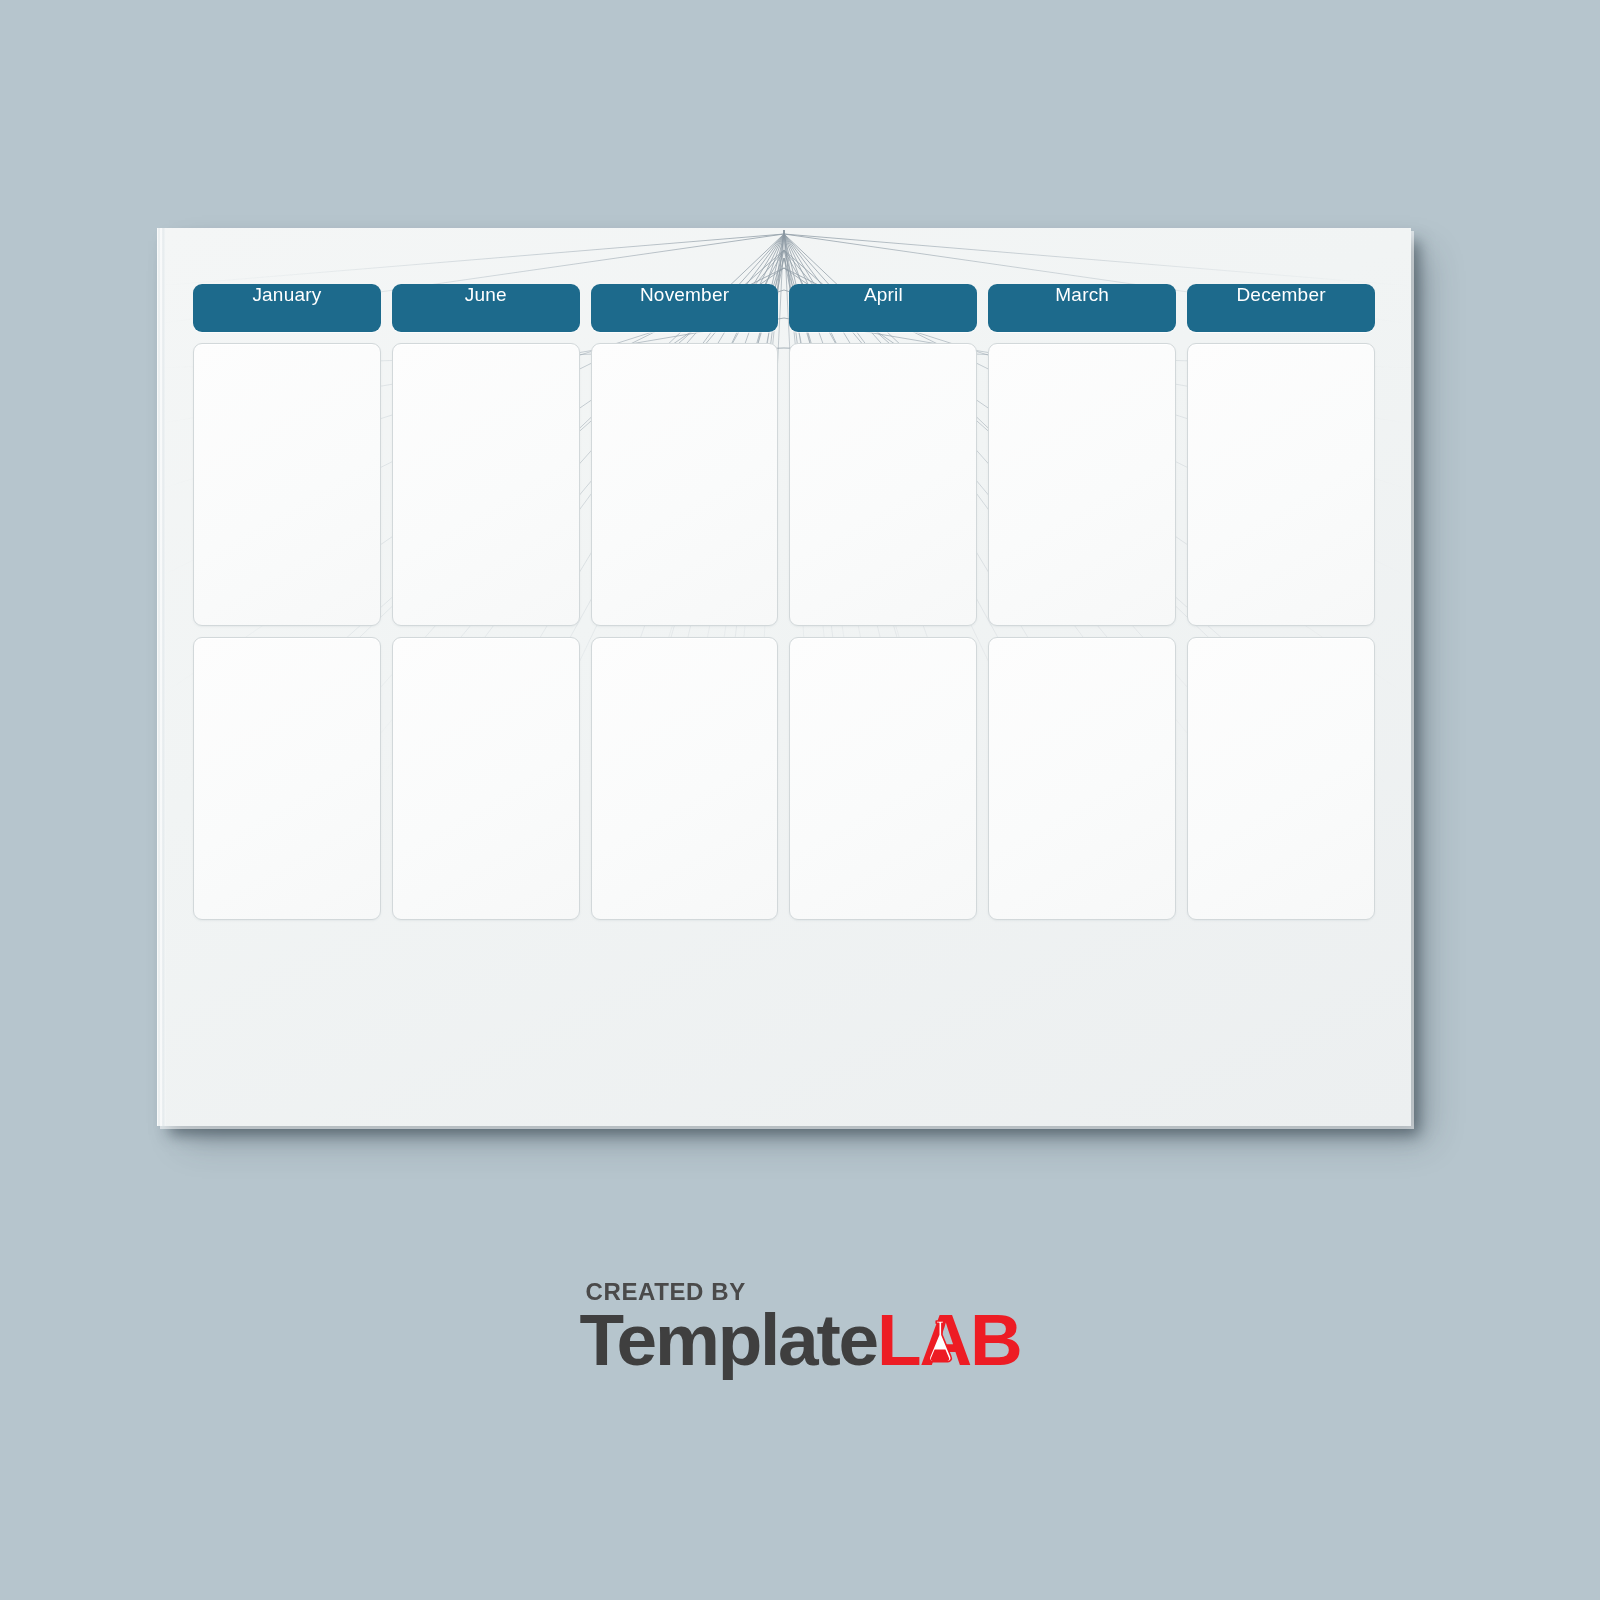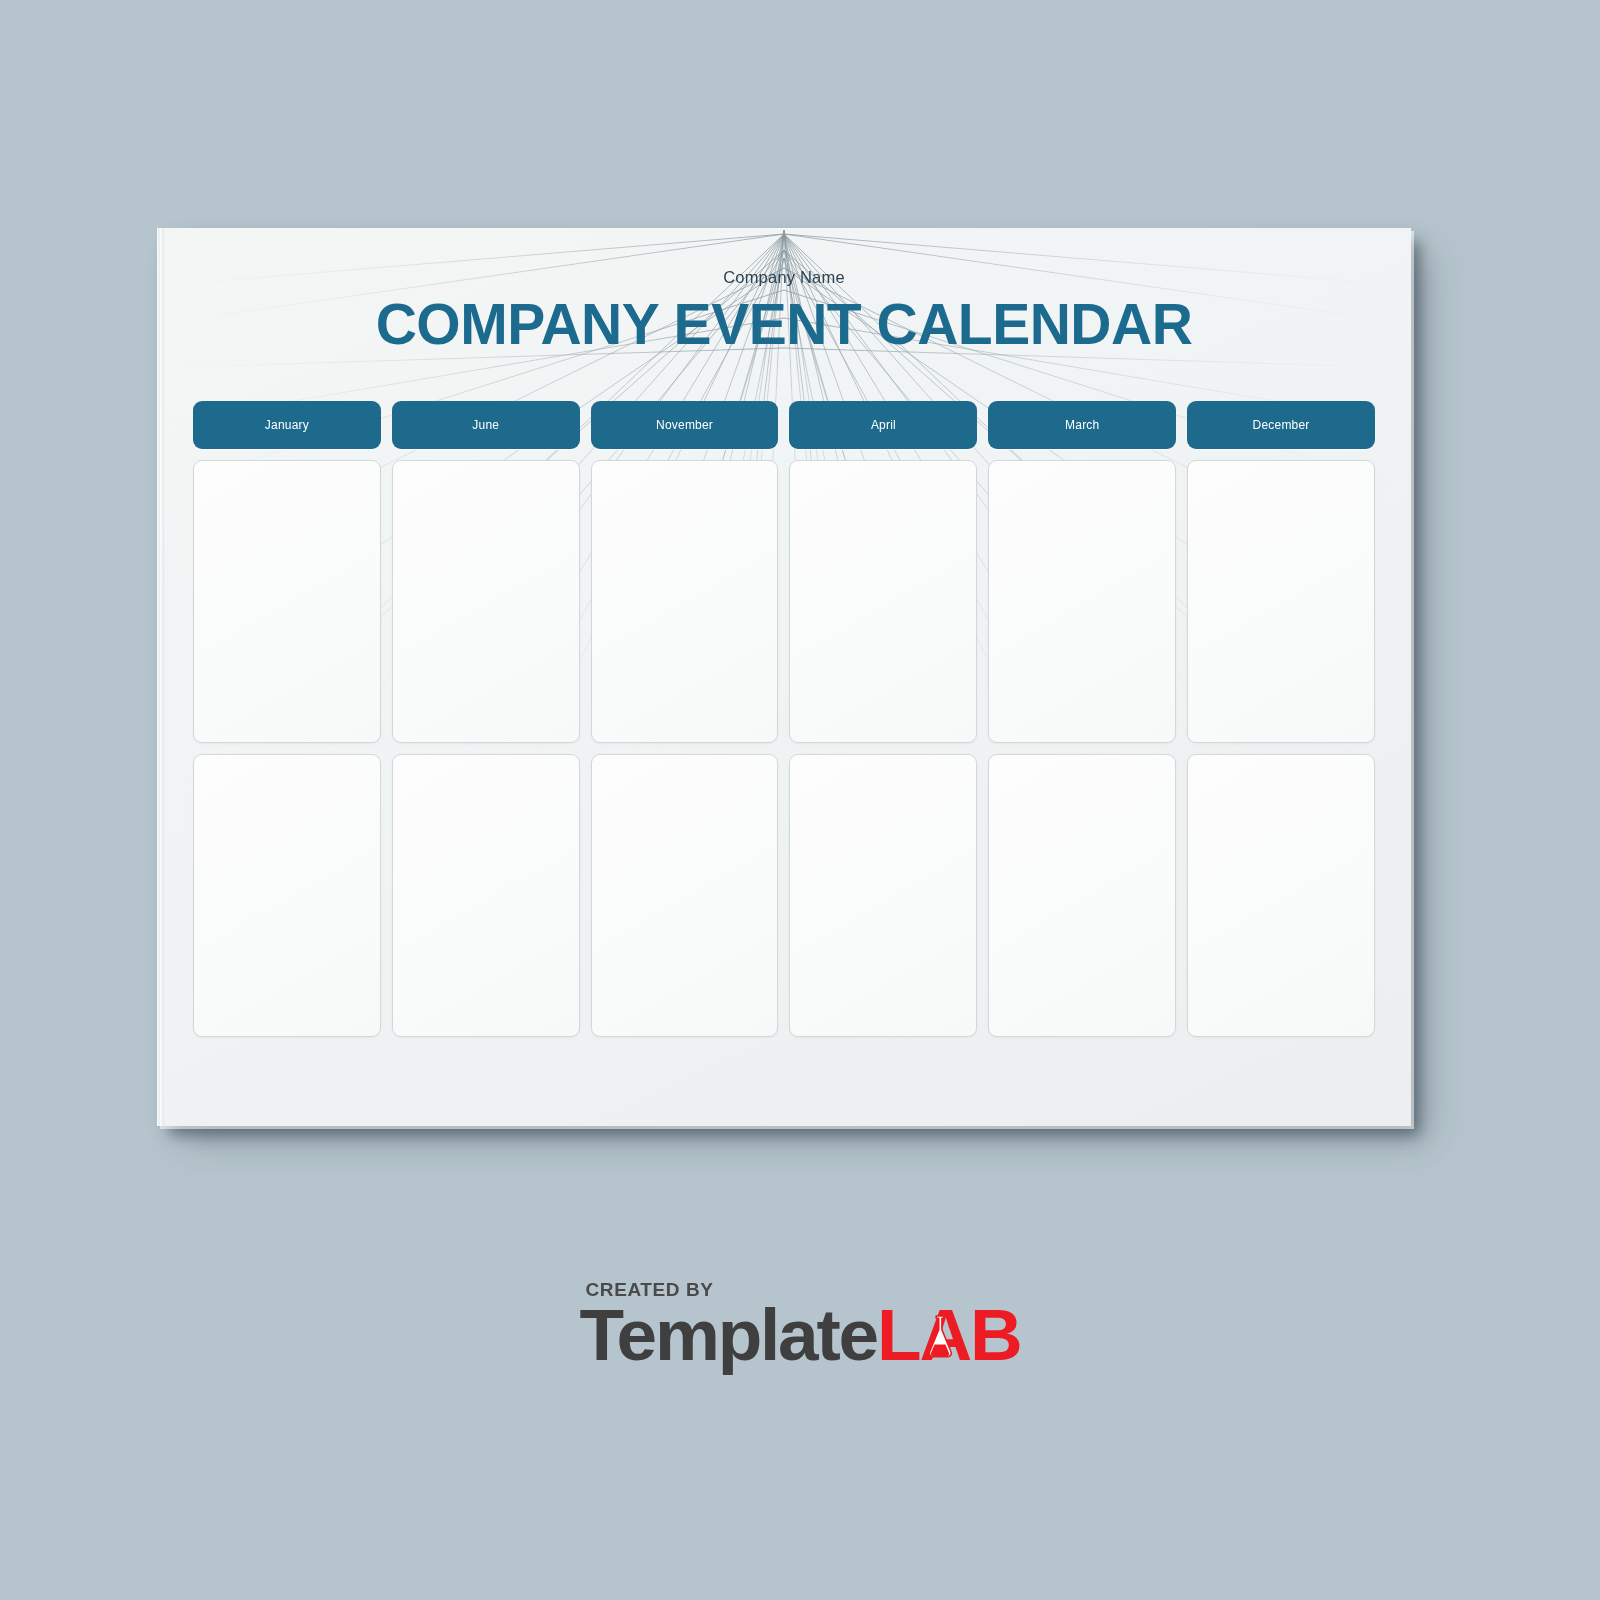--- a/index.html
+++ b/index.html
@@ -98,27 +98,25 @@
   }
 
   .month-header-row { margin-top: 26px; }
   .month-header-row.second { margin-top: 26px; }
 
   .month-tab {
     height: 48px;
     background: #1d6a8c;
     border-radius: 9px;
     display: flex;
-    align-items: center;
     justify-content: center;
     color: #ffffff;
-    font-size: 12px;
+    font-size: 19px;
     letter-spacing: 0.2px;
     box-shadow: 0 1px 1px rgba(255,255,255,0.75);
-    margin-top: 20px;
   }
 
   .cells-row { margin-top: 11px; }
 
   .month-cell {
     height: 283px;
     background: linear-gradient(150deg, #fdfdfd 0%, #fafbfb 55%, #f7f8f8 100%);
     border: 1px solid #d2d8da;
     border-radius: 9px;
     box-shadow:
@@ -154,21 +152,21 @@
     text-align: center;
   }
 
   #created-by-wrap {
     display: inline-block;
     text-align: left;
     position: relative;
   }
 
   #created-by {
-    font-size: 19px;
+    font-size: 24px;
     font-weight: bold;
     color: #4a4a4a;
     letter-spacing: 0.6px;
     line-height: 1;
     margin-left: 6px;
     margin-bottom: 1px;
   }
 
   #brand-line {
     font-size: 73px;
@@ -254,24 +252,20 @@
         <path d="M627,2 L709,560"></path>
       <path d="M627,30 L520,560"></path>
         <path d="M627,30 L734,560"></path>
       <path d="M627,30 L466,560"></path>
         <path d="M627,30 L788,560"></path>
     </g>
   </svg>
 
   <div id="sheet-inner">
 
-    <div class="header-block">
-      <div id="company-name">Company Name</div>
-      <div id="calendar-title">COMPANY EVENT CALENDAR</div>
-    </div>
 
     <div class="month-row month-header-row">
       <div class="month-tab">
           <span>January</span>
         </div>
       <div class="month-tab">
           <span>June</span>
         </div>
       <div class="month-tab">
           <span>November</span>

